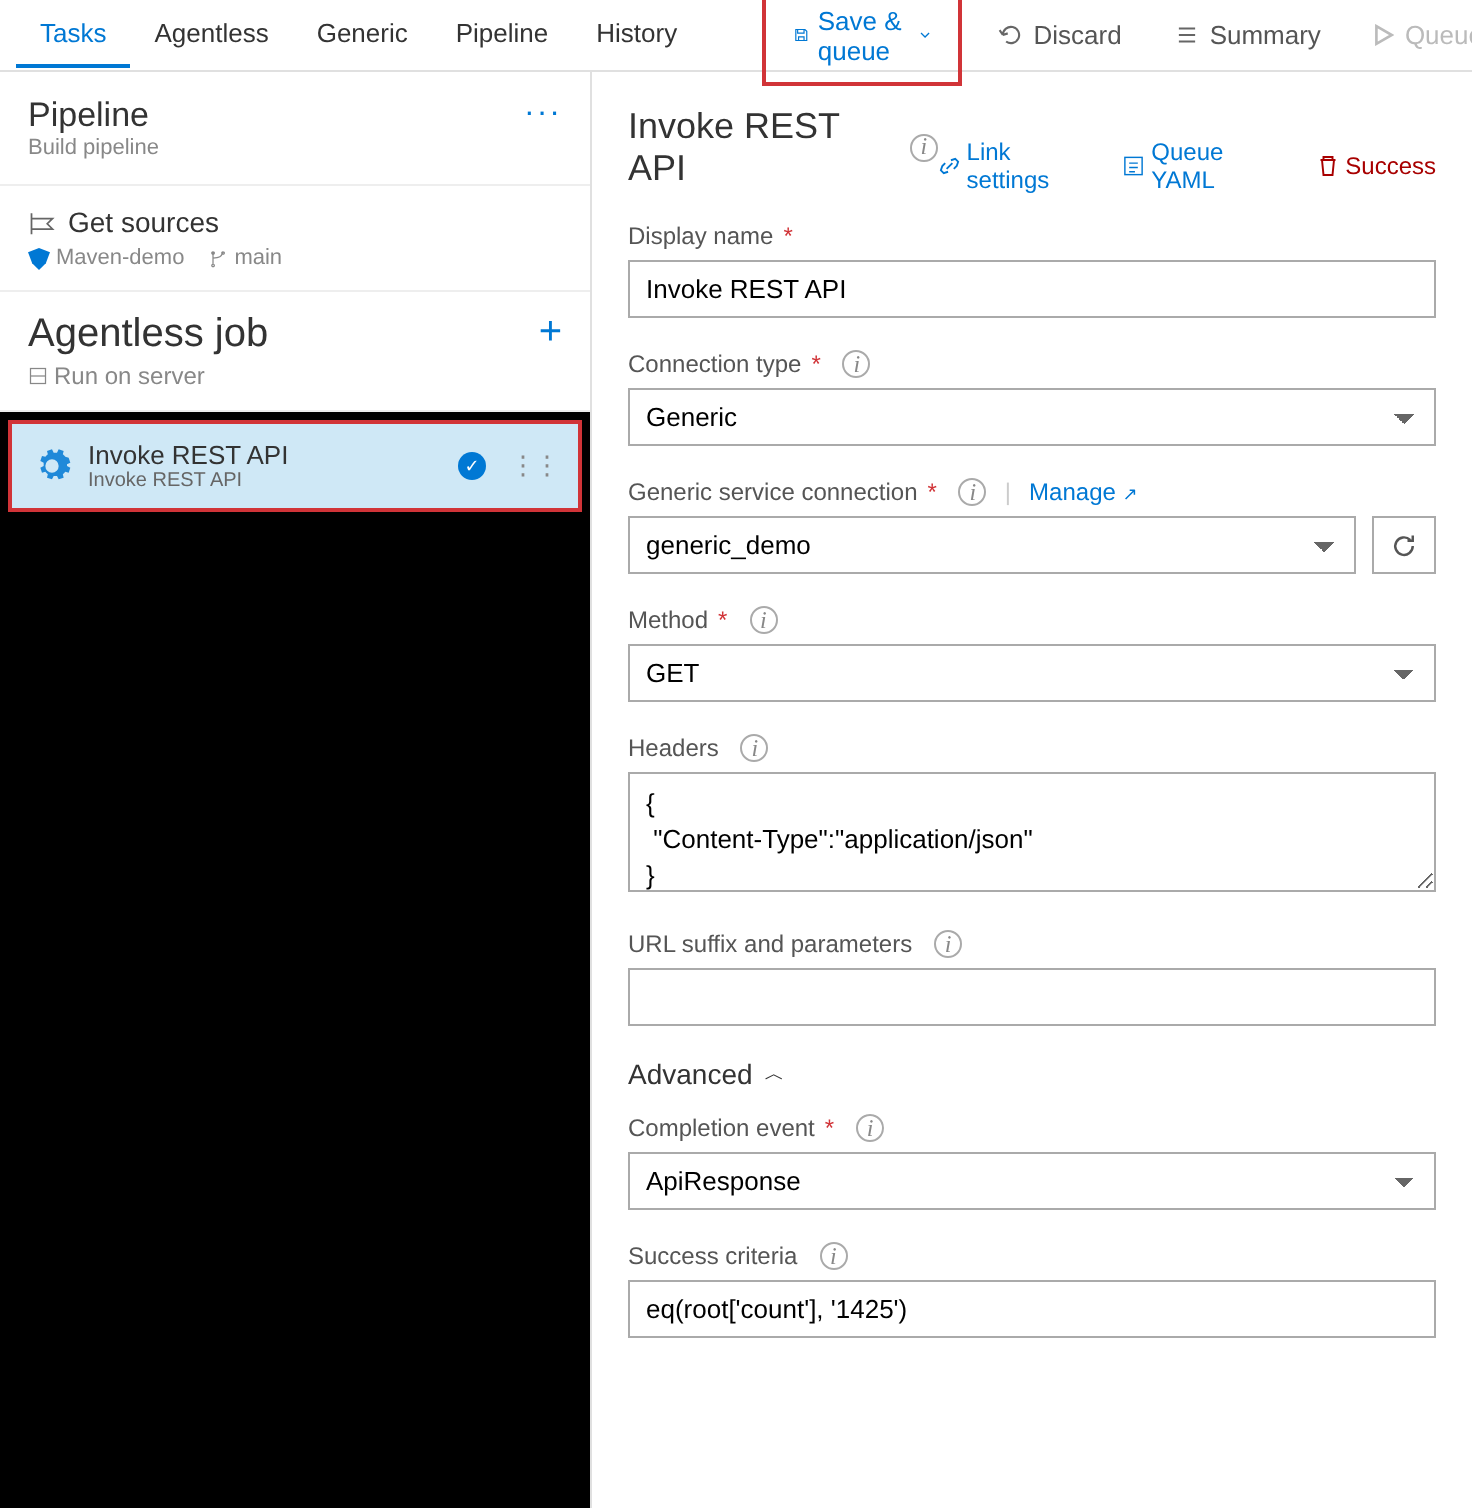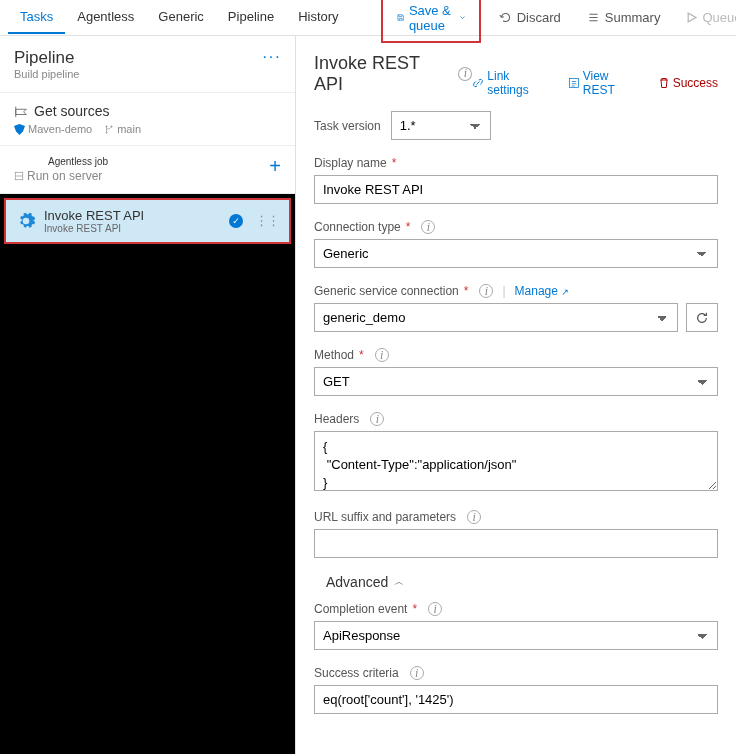--- a/index.html
+++ b/index.html
@@ -23,21 +23,21 @@
 .lp-title { font-size: 17px; color: #333; }
 .lp-sub { font-size: 11px; color: #888; text-align: right; }
 .ellipsis { color: #0078d4; cursor: pointer; font-size: 16px; letter-spacing: 1px; }
 
 .lp-section { padding: 10px 14px; background:#fff; border-bottom:1px solid #eee;}
 .lp-section-h { font-size: 14px; color: #333; display:flex; align-items:center; gap:6px;}
 .lp-tags { margin-top: 4px; font-size: 11px; color: #888; display:flex; gap:12px; align-items:center;}
 .lp-tag { display:flex; align-items:center; gap:3px; }
 
 .lp-job { padding: 10px 14px; background:#fff; display:flex; justify-content:space-between; align-items:flex-start; border-bottom:1px solid #eee;}
-.lp-job-t { font-size: 10px; margin-left: 34px; }
+.lp-job-t { font-size: 20px; }
 .lp-job-s { font-size: 12px; color:#888; display:flex; align-items:center; gap:3px; margin-top:2px;}
 .plus { color:#0078d4; font-size:20px; cursor:pointer; line-height:1;}
 
 .lp-task { padding: 8px 10px; margin: 4px; display:flex; align-items:center; gap:8px; background:#cfe8f6; border:2px solid #d13438; cursor:pointer; }
 .gear { color:#0078d4; font-size:18px; }
 .lp-task-t { font-size:13px; }
 .lp-task-s { font-size:10px; color:#666; }
 .check-badge { width:14px; height:14px; background:#0078d4; border-radius:50%; color:#fff; font-size:9px; display:flex; align-items:center; justify-content:center; margin-left:auto;}
 .drag-dots { color:#888; font-size:13px; letter-spacing:-1px; line-height:0.5; cursor:grab; margin-left:4px;}
 
@@ -54,21 +54,21 @@
 .field-inline { display:flex; align-items:center; gap:10px; }
 .input, .select, .textarea { width:100%; border:1px solid #aaa; padding:6px 8px; font-size:13px; font-family:inherit; background:#fff; }
 .select { appearance:none; background-image:linear-gradient(45deg,transparent 50%,#666 50%),linear-gradient(135deg,#666 50%,transparent 50%); background-position:calc(100% - 15px) 12px,calc(100% - 10px) 12px; background-size:5px 5px; background-repeat:no-repeat; padding-right:30px;}
 .small-select { width:100px; }
 .textarea { resize:vertical; min-height:60px; font-family:inherit; line-height:1.4;}
 .conn-row { display:flex; gap:8px; align-items:stretch;}
 .conn-row .select { flex:1; }
 .refresh-btn { width:32px; border:1px solid #aaa; display:flex; align-items:center; justify-content:center; cursor:pointer; font-size:14px;}
 .manage-link { color:#0078d4; font-size:12px; cursor:pointer; }
 .sep { color:#ccc; margin:0 4px; }
-.section-h { font-size:14px; color:#333; margin:14px 12px 12px; display:flex; align-items:center; gap:6px; cursor:pointer;}
+.section-h { font-size:14px; color:#333; margin:14px 0 12px; display:flex; align-items:center; gap:6px; cursor:pointer;}
 .chev { font-size:10px; }
 svg { display:block; }
 .link-arrow{font-size:9px;}
 </style>
 </head>
 <body>
 
 <div class="toolbar">
   <div class="tabs">
     <div class="tab active">Tasks</div>
@@ -180,37 +180,31 @@
           <svg width="12" height="12" viewBox="0 0 16 16">
               <path fill="none" stroke="#0078d4" stroke-width="1.3" d="M6 10l4-4 M9 4l3-1 2 2-1 3-2 2 M7 12l-3 1-2-2 1-3 2-2"></path>
             </svg>
           <span>Link settings</span>
         </span>
         <span class="rp-link">
           <svg width="12" height="12" viewBox="0 0 16 16">
               <rect x="2" y="2" width="12" height="12" fill="none" stroke="#0078d4"></rect>
               <path stroke="#0078d4" d="M5 6h6M5 9h6M5 12h4"></path>
             </svg>
-          <span>View REST</span>
+          <span>Queue YAML</span>
         </span>
         <span class="rp-link red">
           <svg width="12" height="12" viewBox="0 0 16 16">
               <path fill="none" stroke="#a80000" stroke-width="1.3" d="M3 4h10 M5 4V2h6v2 M4 4l1 10h6l1-10"></path>
             </svg>
           <span>Success</span>
         </span>
       </div>
     </div>
 
-    <div class="field field-inline">
-      <span class="field-label" style="margin-bottom:0">
-          <span>Task version</span>
-        </span>
-      <select class="select small-select"><option>1.*</option></select>
-    </div>
 
     <div class="field">
       <div class="field-label">
           <span>Display name</span>
           <span class="req">*</span>
         </div>
       <input class="input" value="Invoke REST API" style="">
     </div>
 
     <div class="field">

